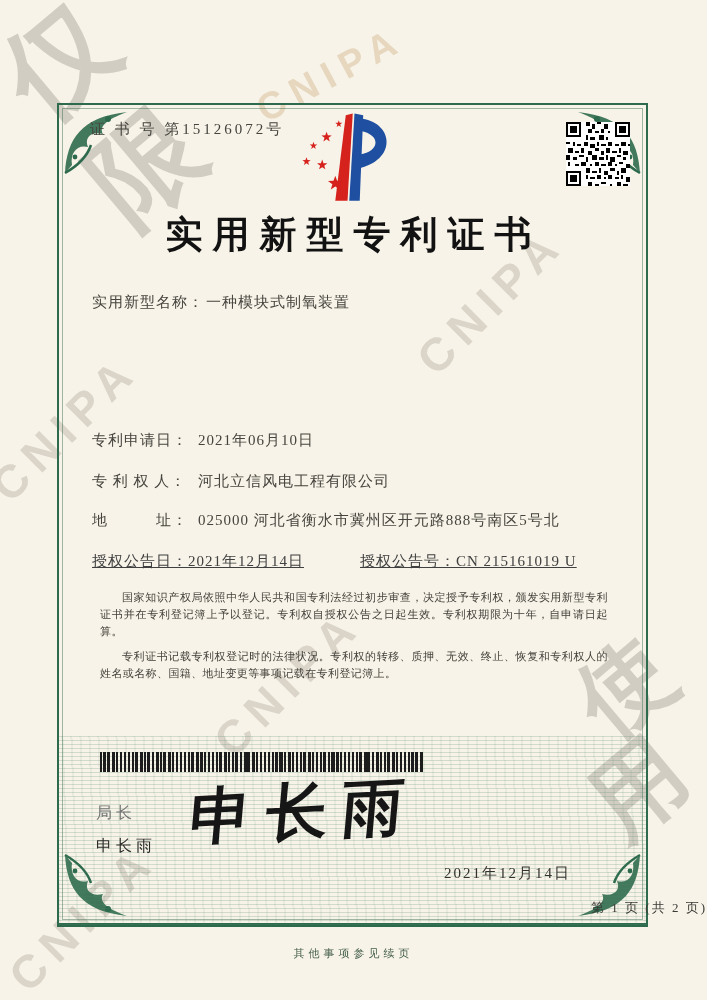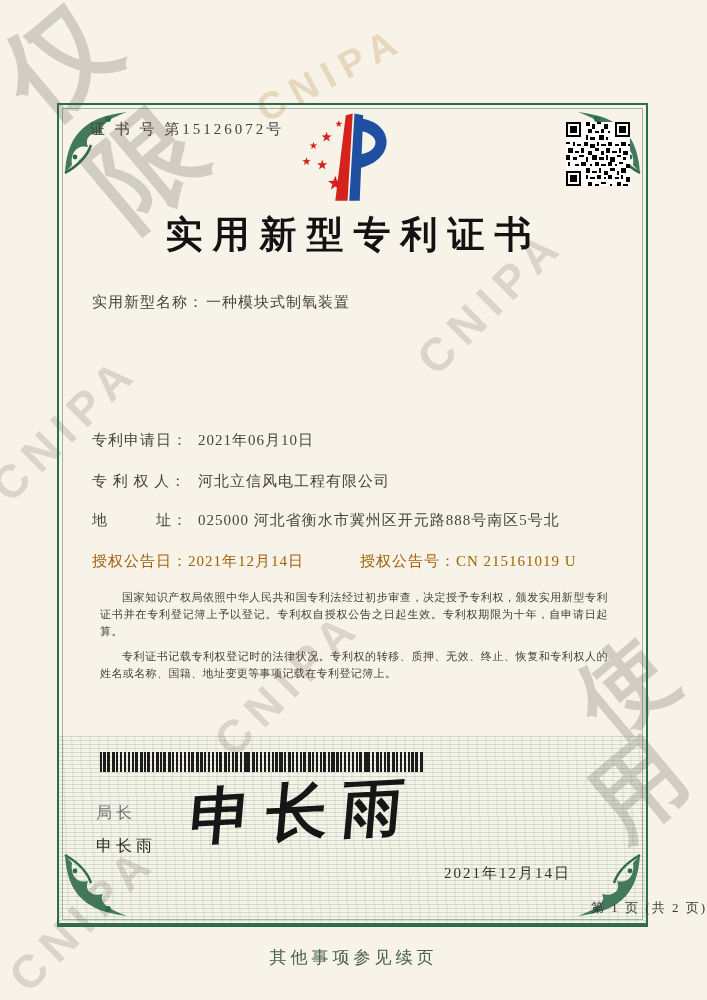--- a/index.html
+++ b/index.html
@@ -59,21 +59,21 @@
   .logo{position:absolute;left:297px;top:110px;width:108px;height:96px;}
   .qr{position:absolute;left:566px;top:122px;width:64px;height:64px;}
   .title{
     position:absolute;left:0;top:210px;width:707px;margin:0;
     text-align:center;font-size:37px;font-weight:bold;letter-spacing:10px;color:#121212;
   }
   
   .row{position:absolute;left:92px;font-size:15px;letter-spacing:1px;color:#46443e;white-space:nowrap;}
   .row .lbl{display:inline-block;min-width:104px;}
   .row .val{margin-left:2px;margin-top:27px;}
-  .grant-row{position:absolute;left:92px;top:552px;font-size:15px;letter-spacing:1px;color:#a16207;white-space:nowrap;}
+  .grant-row{position:absolute;left:92px;top:552px;font-size:15px;letter-spacing:1px;color:#404040;white-space:nowrap;text-decoration:underline;}
   .grant-row .pair2{margin-left:56px;}
   
   .paras{position:absolute;left:92px;top:581px;width:524px;}
   .paras p{
     margin:8px;padding:0;text-indent:2em;text-align:justify;
     font-size:11px;line-height:1.55;color:#413f39;letter-spacing:0.4px;
   }
   
   .barcode{
     position:absolute;left:100px;top:752px;width:324px;height:20px;
@@ -86,21 +86,21 @@
   .sig-title{position:absolute;left:96px;top:803px;font-size:16px;letter-spacing:4px;color:#737373;}
   .sig-name{position:absolute;left:96px;top:836px;font-size:16px;letter-spacing:4px;color:#2c2b28;}
   .autograph{
     position:absolute;left:190px;top:770px;
     font-size:62px;font-weight:bold;color:#161616;letter-spacing:14px;
     transform:rotate(-3deg) skewX(-8deg);
     font-family:"DejaVu Serif","Liberation Serif",serif;
   }
   .issue-date{position:absolute;left:444px;top:864px;font-size:15px;letter-spacing:2px;color:#33322e;}
   .page-info{position:absolute;left:0;top:899px;width:707px;text-align:right;font-size:13px;letter-spacing:2px;color:#3c3b36;}
-  .footer-note{position:absolute;left:0;top:946px;width:707px;text-align:center;font-size:17px;letter-spacing:4px;color:#47604e;}
+  .footer-note{position:absolute;left:0;top:946px;width:707px;text-align:center;font-size:11px;letter-spacing:4px;color:#47604e;}
 </style>
 </head>
 <body>
 
 <div class="page">
 
   <span class="wm big" style="left:6px;top:6px;">仅</span>
   <span class="wm big" style="left:92px;top:112px;">限</span>
   <span class="wm med" style="left:578px;top:640px;">使</span>
   <span class="wm med" style="left:592px;top:742px;">用</span>

